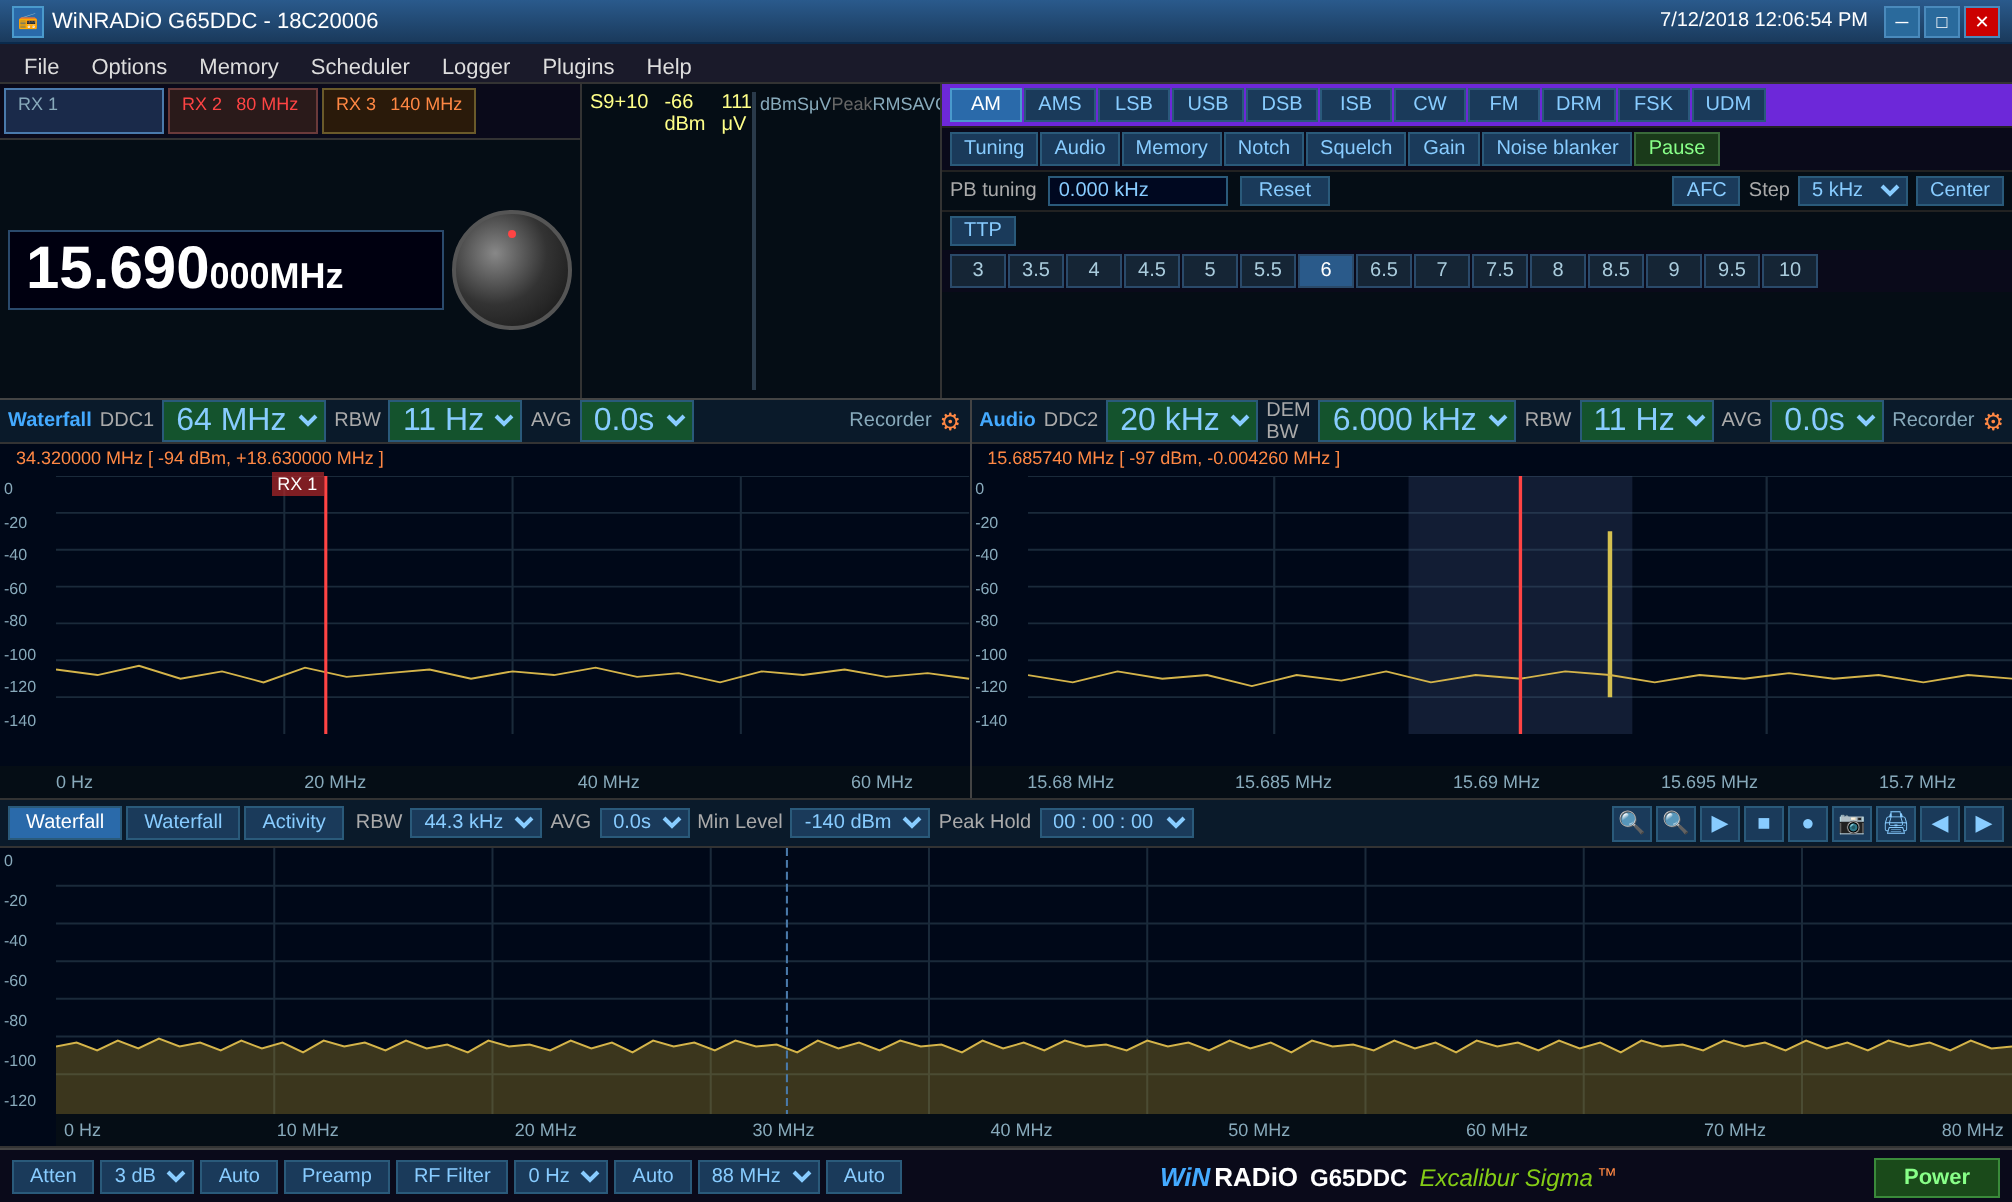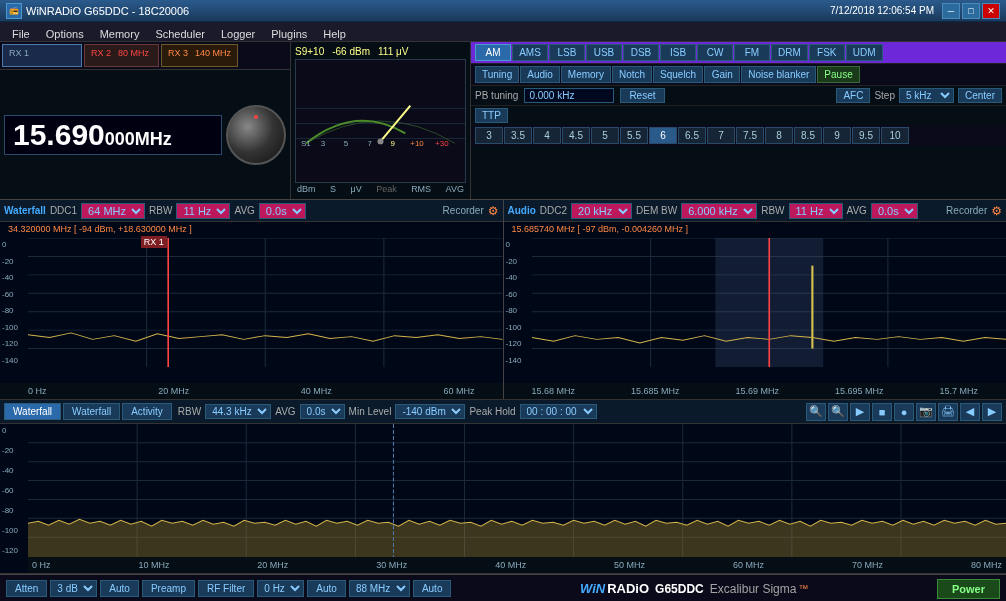--- a/index.html
+++ b/index.html
@@ -91,24 +91,24 @@
       border: 1px solid #2a4a6a;
       color: #acd;
       padding: 2px 5px;
       font-size: 10px;
       cursor: pointer;
       min-width: 28px;
       text-align: center;
     }
     .filter-freq-btn.active { background: #2a5a8a; color: #fff; }
     .wf-select {
-      background: #be185d;
-      border: 1px solid #2a5a7a;
-      color: #8cf;
-      font-size: 11px;
+      background: #14532d;
+      border: 1px solid #2a5a7a;
+      color: #8cf;
+      font-size: 16px;
       padding: 0 2px;
     }
     .spec-tab {
       background: #1a3a5a;
       border: 1px solid #2a5a7a;
       color: #8cf;
       padding: 2px 8px;
       font-size: 10px;
       cursor: pointer;
     }
@@ -233,21 +233,21 @@
         <div style="font-size:30px;font-weight:bold;color:#fff;line-height:1;">
           <span>15.690</span><span style="font-size:18px;">000MHz</span>
         </div>
       </div>
       <div style="display:flex;flex-direction:column;align-items:center;gap:2px;">
         <div class="knob"></div>
       </div>
     </div>
   </div>
 
-  <div style="display:flex;flex-direction:column;width:180px;padding:4px;border-left:1px solid #333;">
+  <div style="display:flex;width:180px;padding:4px;border-left:1px solid #333;">
     <div style="display:flex;gap:8px;font-size:10px;color:#ccc;margin-bottom:2px;">
       <span style="color:#ff8;">S9+10</span>
       <span style="color:#ff8;">-66 dBm</span>
       <span style="color:#ff8;">111 μV</span>
     </div>
     <div style="flex:1;background:#0a0a18;border:1px solid #2a3a4a;position:relative;overflow:hidden;">
       <svg width="100%" height="100%" viewBox="0 0 170 55">
 
         <line x1="0" y1="15" x2="170" y2="15" stroke="#1a2a3a" stroke-width="1"></line>
         <line x1="0" y1="30" x2="170" y2="30" stroke="#1a2a3a" stroke-width="1"></line>
@@ -551,18 +551,18 @@
   <button class="bot-btn">RF Filter</button>
   <select class="bot-select"><option>0 Hz</option></select>
   <button class="bot-btn">Auto</button>
   <select class="bot-select"><option>88 MHz</option></select>
   <button class="bot-btn">Auto</button>
 
   <div style="margin:0 auto;display:flex;align-items:center;gap:2px;">
     <span style="color:#4af;font-size:13px;font-weight:bold;font-style:italic;">WiN</span>
       <span style="color:#fff;font-size:13px;font-weight:bold;">RADiO</span>
     <span style="color:#fff;font-size:12px;font-weight:bold;margin-left:4px;">G65DDC</span>
-    <span style="color:#a3a3a3;font-size:12px;margin-left:4px;">Excalibur Sigma</span>
+    <span style="color:#84cc16;font-size:12px;font-style:italic;margin-left:4px;">Excalibur Sigma</span>
       <span style="color:#f84;font-size:10px;font-style:italic;vertical-align:super;">™</span>
   </div>
 
   <button class="power-btn">Power</button>
 </div>
 
 </body></html>

